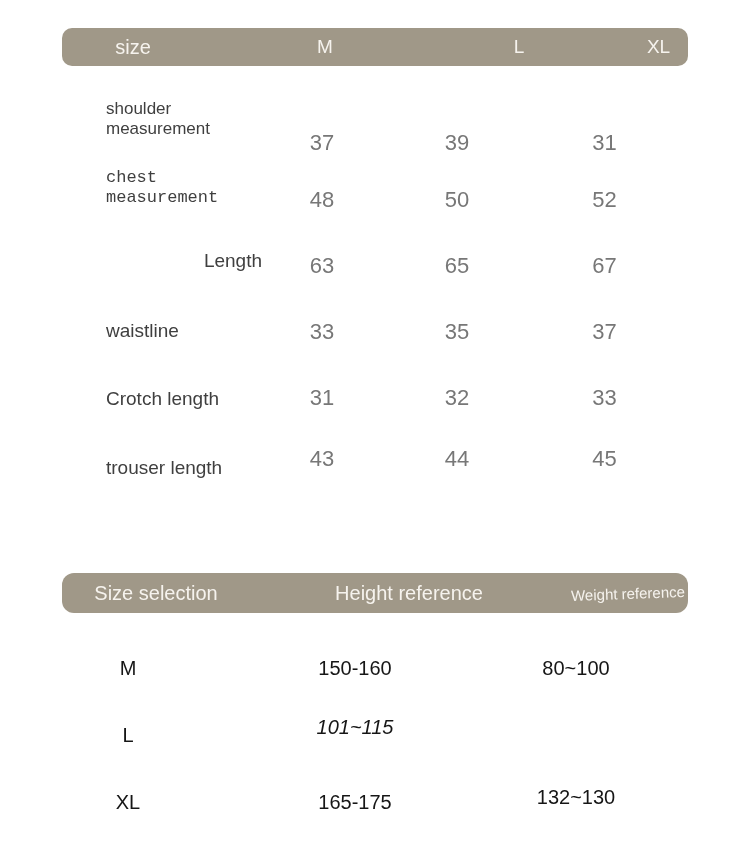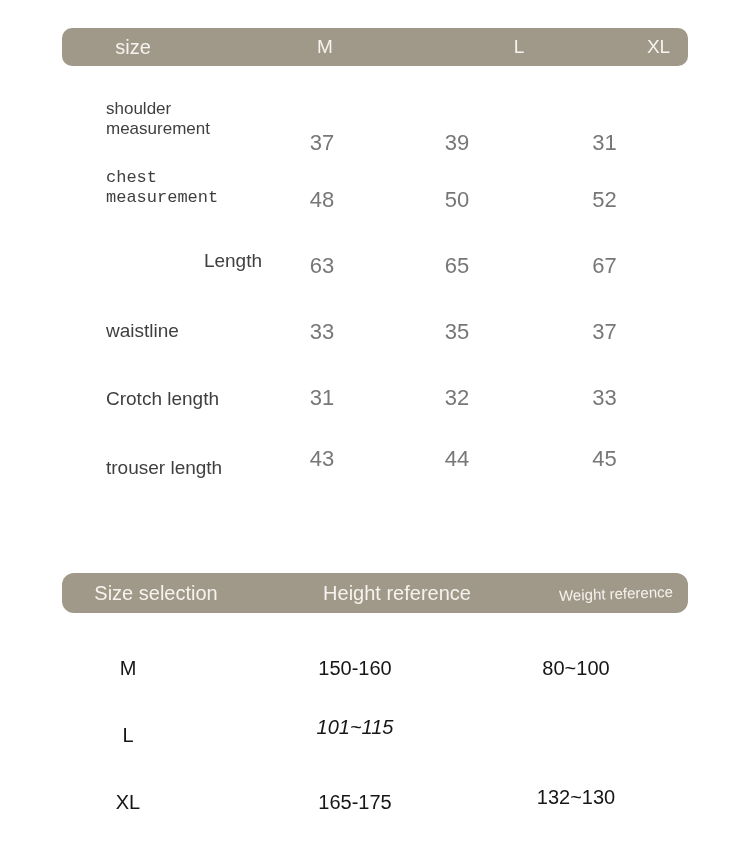--- a/index.html
+++ b/index.html
@@ -65,20 +65,21 @@
   .t1-row:nth-child(5) .t1-label{transform:translateY(-3px);}
   .t1-row:not(:first-child) .t1-val{transform:translateY(-4px);}
   .t1-row:nth-child(6) .t1-val{transform:translateY(-9px);}
   
   .t2-header{
     margin:72px 62px 0 62px;
     height:40px;
     border-radius:12px;
     grid-template-columns:188px 294px 1fr;
     font-size:20px;
+    gap:12px;
   }
   .t2-header .hc{text-align:center;}
   .t2-header .hc2{font-size:15px;transform:rotate(-2deg);}
   .t2-body{margin:0 62px;padding-top:22px;}
   .t2-row{
     display:grid;
     grid-template-columns:132px 322px 120px;
     height:67px;
     align-items:center;
     color:var(--table2_text);

